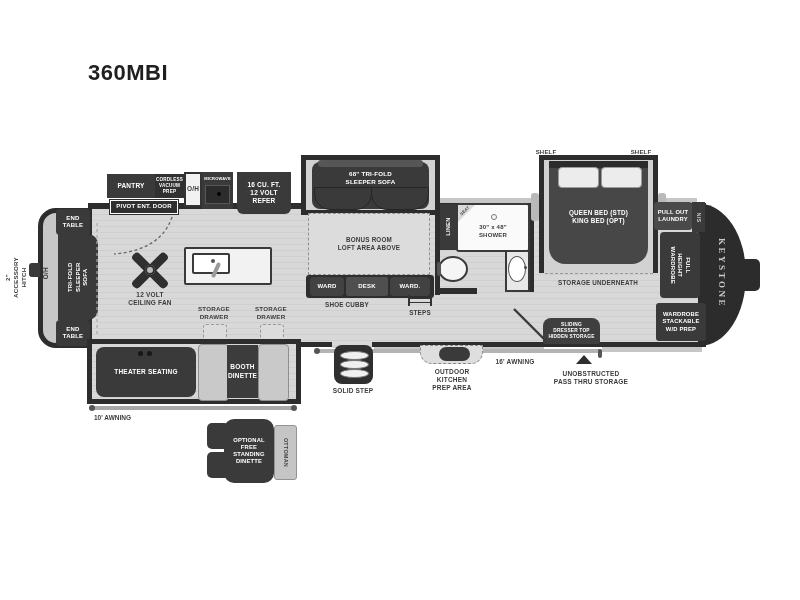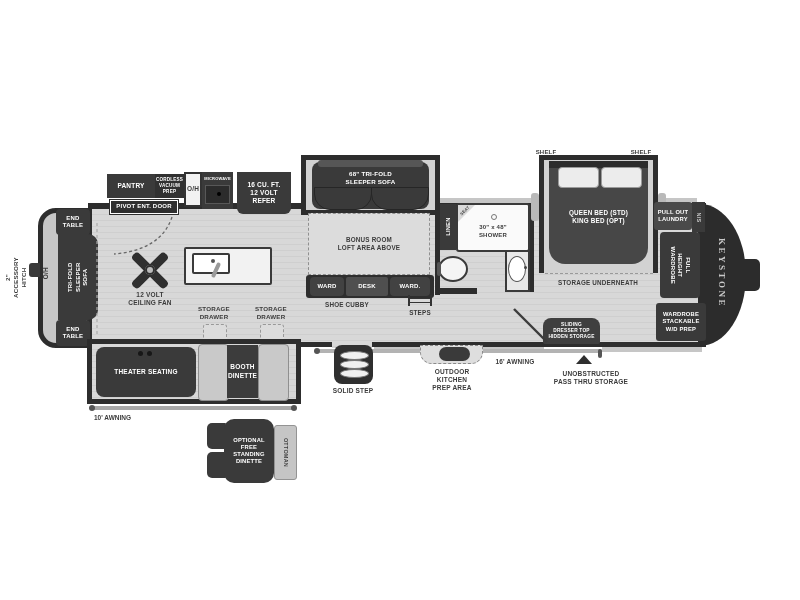--- a/index.html
+++ b/index.html
@@ -17,20 +17,21 @@
   .trim{background:#c6c6c6;}
   .vt{transform:rotate(-90deg);white-space:pre-line;text-align:center;}
   .vtc{transform:rotate(90deg);white-space:pre-line;text-align:center;}
   .dot{border-radius:50%;background:#171717;}
 </style>
 </head>
 <body>
 
 <div id="stage">
 
+  <div class="abs" style="left:88px;top:60px;font-size:22px;font-weight:bold;color:#1f1f1f;letter-spacing:.5px;">360MBI</div>
 
   <div class="abs floor" style="left:88px;top:203px;width:618px;height:144px;"></div>
   <div class="abs wall" style="left:88px;top:203px;width:618px;height:5.5px;"></div>
   <div class="abs wall" style="left:88px;top:341.5px;width:618px;height:5.5px;"></div>
   <div class="abs floor" style="left:332px;top:341px;width:40px;height:7px;"></div>
   <div class="abs trim" style="left:438px;top:197.5px;width:100px;height:5.5px;"></div>
   <div class="abs trim" style="left:657px;top:197.5px;width:40px;height:5.5px;"></div>
   <div class="abs trim" style="left:374px;top:347px;width:170px;height:4.5px;"></div>
   <div class="abs trim" style="left:602px;top:347px;width:100px;height:4.5px;"></div>
 

